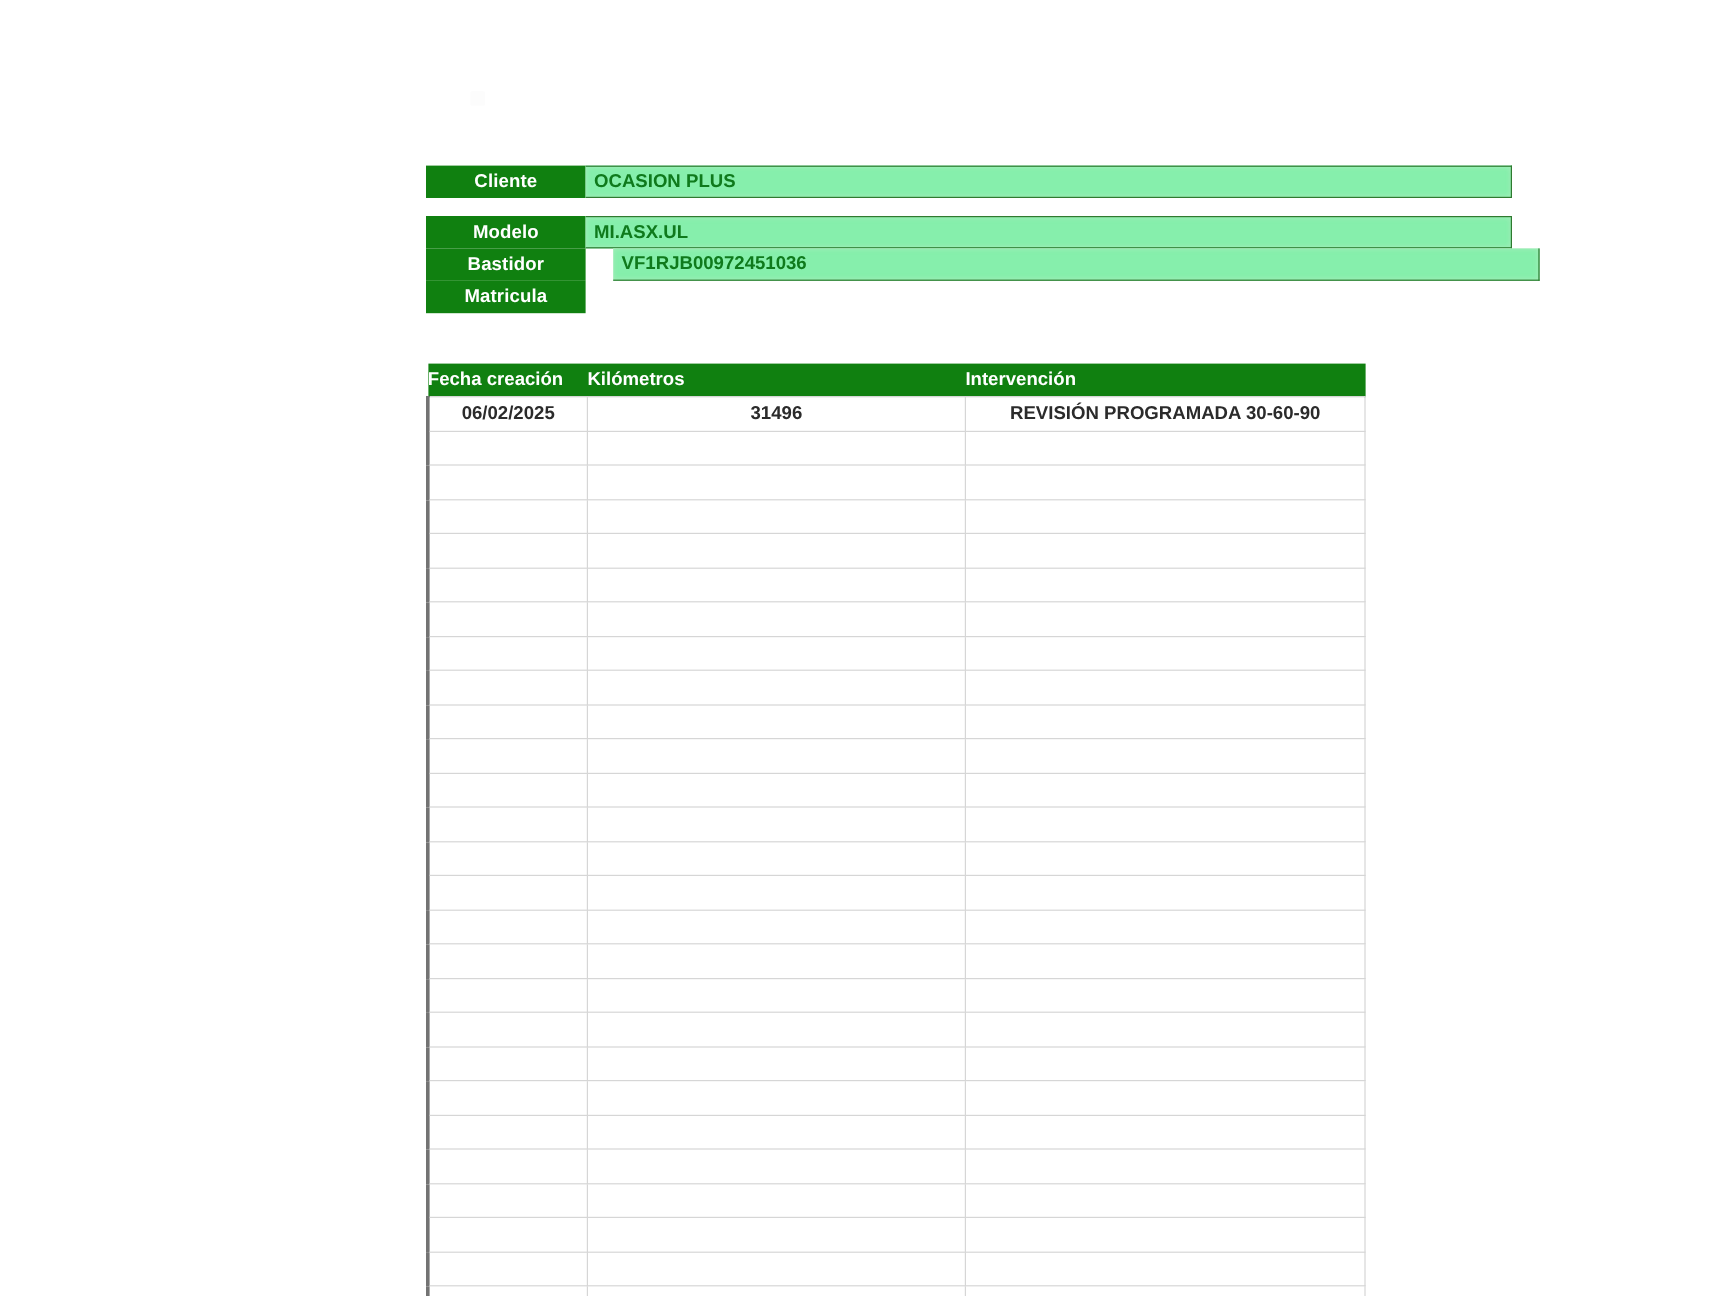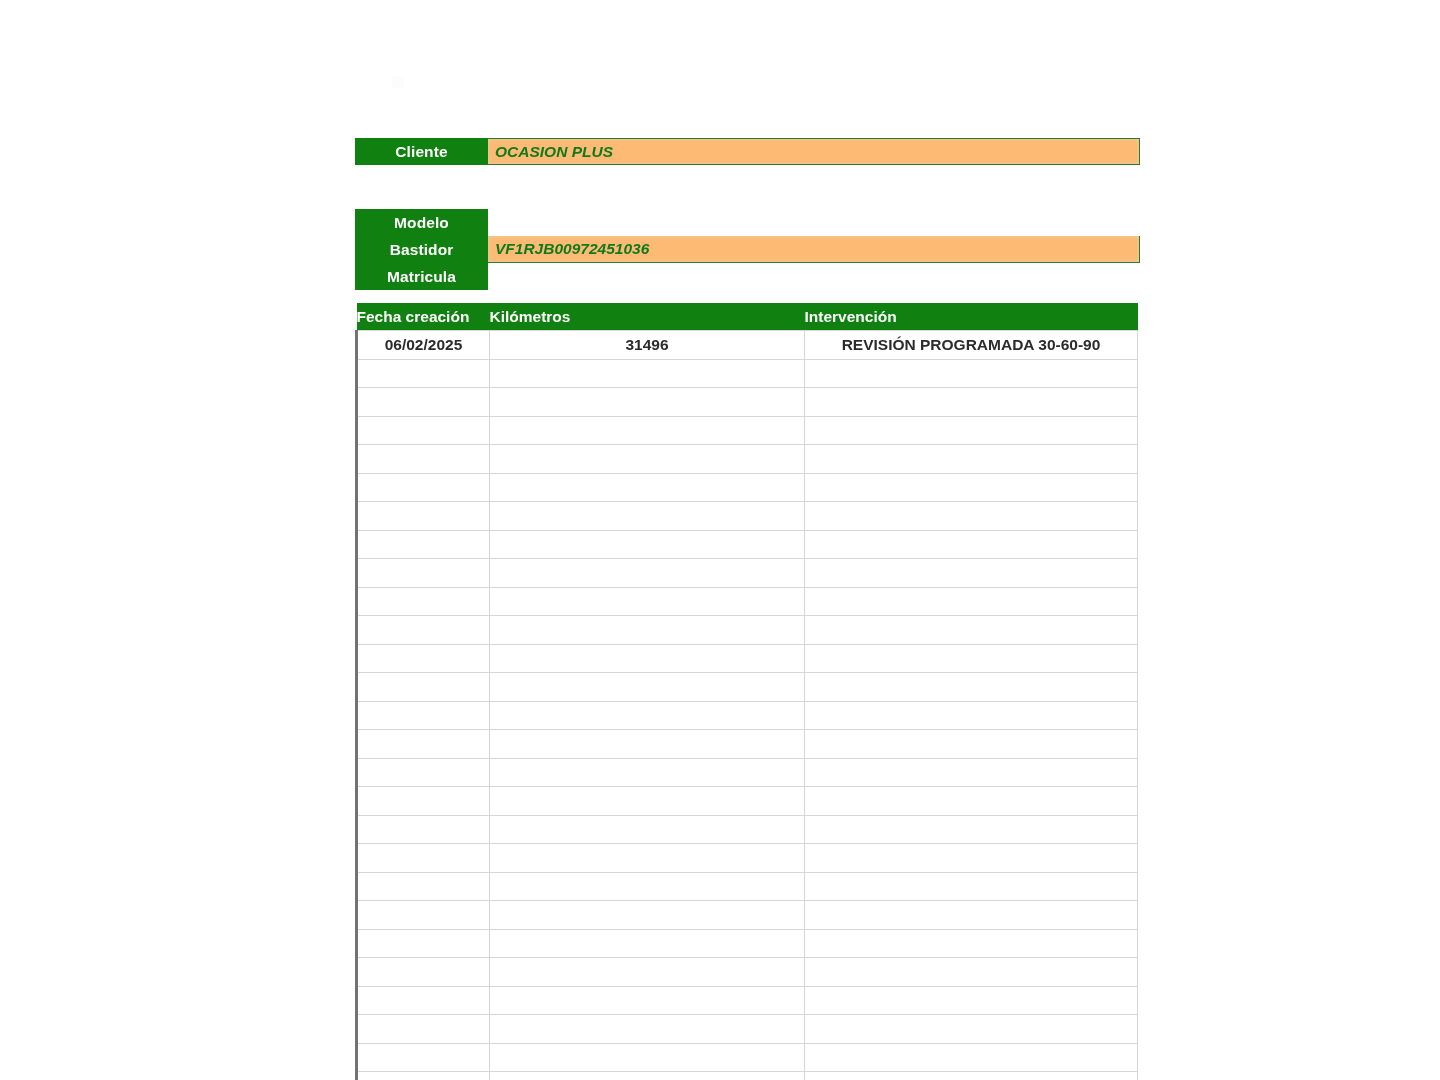--- a/index.html
+++ b/index.html
@@ -50,38 +50,37 @@
     background: #108010;
     color: #ffffff;
     font-weight: bold;
     font-size: 15.5px;
     display: flex;
     align-items: center;
     justify-content: center;
     letter-spacing: 0.1px;
   }
   .info-value {
-    width: 652px;
+    width: 772px;
     box-sizing: border-box;
-    background: #fdba74;
+    background: #86efac;
     color: #0f7a1c;
     font-weight: bold;
     font-size: 15.5px;
     display: flex;
     align-items: center;
     padding-left: 7px;
     border: 1px solid #2f7a30;
     border-left: none;
     box-shadow: inset 0 0 4px rgba(200, 235, 200, 0.55);
-    font-style: italic;
-  }
-  .info-row + .info-row .info-value { border-top: none; }
+  }
+  .info-row + .info-row .info-value { border-top: none; margin-left: 23px; }
 
   .block-cliente { top: 138px; }
-  .block-vehiculo { top: 209px; }
+  .block-vehiculo { top: 180px; }
 
   
   .table-wrap {
     position: absolute;
     left: 355px;
     top: 303px;
     width: 781px;
   }
   .tbl {
     border-collapse: collapse;
@@ -135,20 +134,21 @@
   <div class="info-block block-cliente">
     <div class="info-row">
       <div class="info-label">Cliente</div>
       <div class="info-value">OCASION PLUS</div>
     </div>
   </div>
 
   <div class="info-block block-vehiculo">
     <div class="info-row">
       <div class="info-label">Modelo</div>
+      <div class="info-value">MI.ASX.UL</div>
     </div>
     <div class="info-row">
       <div class="info-label">Bastidor</div>
       <div class="info-value">VF1RJB00972451036</div>
     </div>
     <div class="info-row">
       <div class="info-label">Matricula</div>
     </div>
   </div>
 

